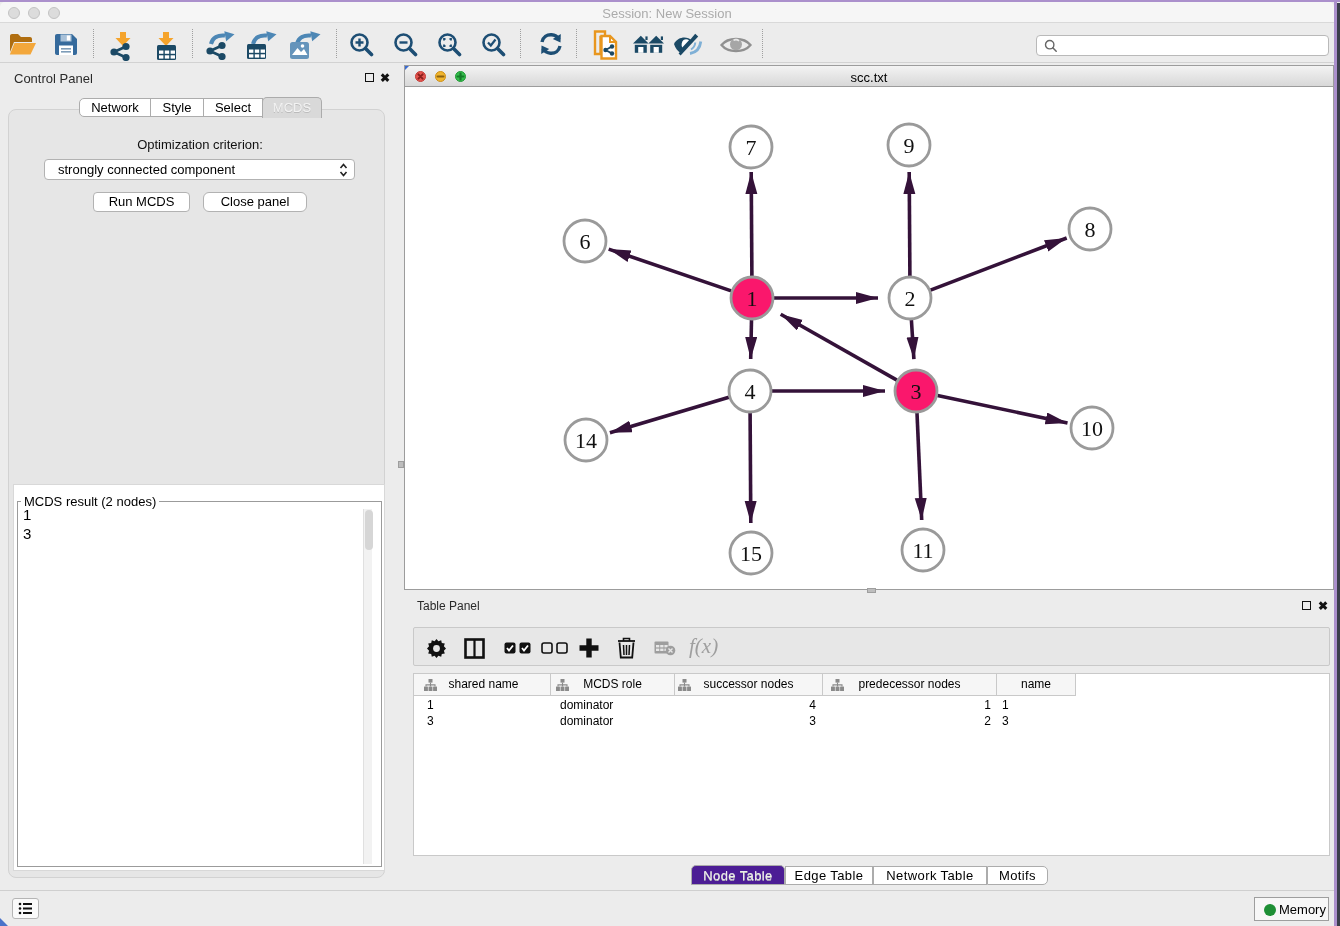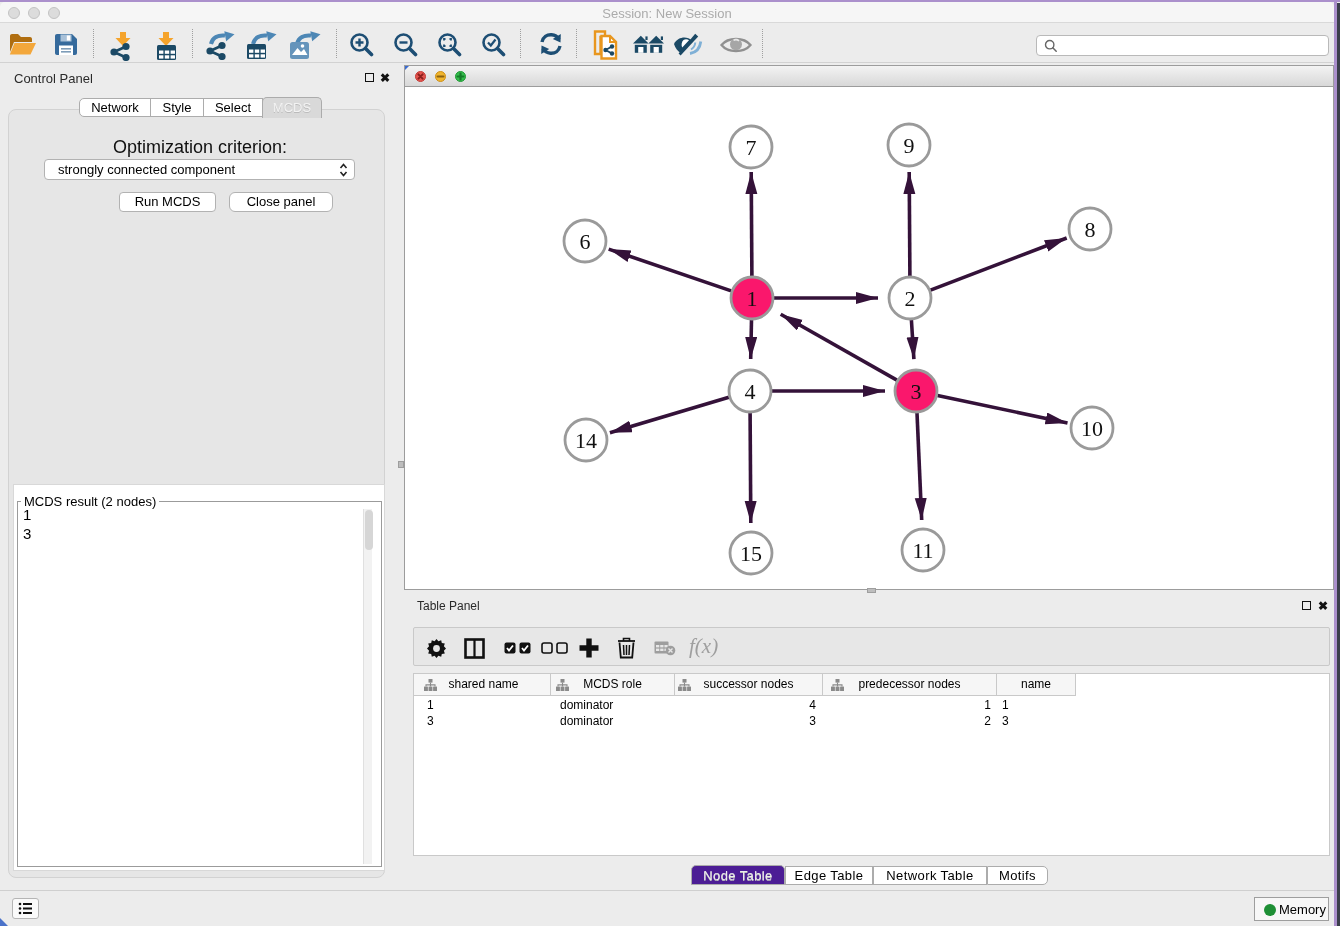--- a/index.html
+++ b/index.html
@@ -16,23 +16,23 @@
 #title { left:0; top:6px; width:1334px; text-align:center; color:#ababab; font-size:13px; }
 #toolbar { left:0; top:23px; width:1334px; height:40px; background:#ececec; border-bottom:1px solid #d2d2d2; }
 .sep { position:absolute; top:28px; height:33px; width:0; border-left:1px dotted #9f9f9f; }
 .ticon { position:absolute; top:31px; }
 
 
 #cp-title { left:14px; top:71px; font-size:13px; color:#2a2a2a; }
 #cp-body { left:8px; top:109px; width:377px; height:769px; background:#e6e6e6; border:1px solid #d2d2d2; border-radius:8px; }
 .tab { position:absolute; top:98px; height:19px; background:#fff; border:1px solid #acacac; color:#000; font-size:13px; text-align:center; line-height:18px; }
 #tab-mcds { position:absolute; top:97px; height:21px; background:#d9d9d9; border:1px solid #ababab; border-bottom:none; border-radius:5px 5px 0 0; color:#f3f3f3; font-size:13px; text-align:center; line-height:20px; text-shadow:0 1px 0 #bbb; }
-#opt-label { left:0; top:137px; width:400px; text-align:center; font-size:18px; color:#111; }
+#opt-label { left:0; top:137px; width:400px; text-align:center; font-size:13px; color:#111; }
 #combo { left:44px; top:159px; width:311px; height:21px; background:#fff; border:1px solid #b2b2b2; border-radius:4px; font-size:13px; line-height:19px; padding-left:13px; color:#000; }
-.btn { position:absolute; top:192px; height:20px; background:#fff; border:1px solid #b2b2b2; border-radius:4px; font-size:13px; text-align:center; line-height:18px; color:#000;margin-left:26px; }
+.btn { position:absolute; top:192px; height:20px; background:#fff; border:1px solid #b2b2b2; border-radius:4px; font-size:13px; text-align:center; line-height:18px; color:#000; }
 #results-outer { left:13px; top:484px; width:372px; height:387px; background:#fff; border:1px solid #d8d8d8; }
 #fieldset { left:17px; top:501px; width:365px; height:366px; border:1px solid #9b9b9b; background:#fff; }
 #fs-legend { left:21px; top:494px; background:#fff; font-size:13px; padding:0 3px; color:#000; }
 #fs-scroll { left:363px; top:509px; width:9px; height:355px; background:#f2f2f2; border-left:1px solid #e0e0e0; }
 #fs-text { left:23px; top:506px; font-size:15px; line-height:18.5px; color:#000; }
 
 
 #netwin { left:404px; top:65px; width:930px; height:525px; background:#fff; border:1px solid #9c9c9c; }
 #nettitle { left:0; top:0; width:928px; height:21px; background:linear-gradient(#f3f3f3,#d8d8d8); border-bottom:1px solid #9c9c9c; }
 .mac { position:absolute; top:5px; width:11px; height:11px; border-radius:50%; }
@@ -254,20 +254,21 @@
     <div class="mac" style="left:10px; background:#e3544e; border:1px solid #c33a36;"></div>
     <div class="mac" style="left:30px; background:#f0b52e; border:1px solid #cf9015;"></div>
     <div class="mac" style="left:50px; background:#35bb4c; border:1px solid #1f9a35;"></div>
     <svg style="position:absolute; left:10px; top:5px;" width="52" height="11" viewBox="0 0 52 11">
       <path d="M3.4 3.4 L7.6 7.6 M7.6 3.4 L3.4 7.6" stroke="#8c1f1c" stroke-width="2" stroke-linecap="round"></path>
       <path d="M22.6 5.5 L28.4 5.5" stroke="#8a6110" stroke-width="2.2" stroke-linecap="round"></path>
       <path d="M42.6 5.5 L48.4 5.5 M45.5 2.6 L45.5 8.4" stroke="#157c29" stroke-width="2.2" stroke-linecap="round"></path>
     </svg>
   </div>
   <div class="abs" id="bluecorner"></div>
+  <div class="abs" id="netname">scc.txt</div>
   <svg class="abs" style="left:0; top:22px;" width="928" height="501" viewBox="0 0 928 501">
     <defs>
       <marker id="arr" markerWidth="23" markerHeight="13" refX="22" refY="6" orient="auto" markerUnits="userSpaceOnUse">
         <path d="M0,0 L22,6 L0,12 Z" fill="#341239"></path>
       </marker>
     </defs>
     <g stroke="#341239" stroke-width="3.6" marker-end="url(#arr)">
       <line x1="346.9" y1="188.0" x2="346.2" y2="84.0"></line>
       <line x1="326.2" y1="202.9" x2="203.7" y2="161.1"></line>
       <line x1="369.0" y1="210.0" x2="473.0" y2="210.0"></line>

